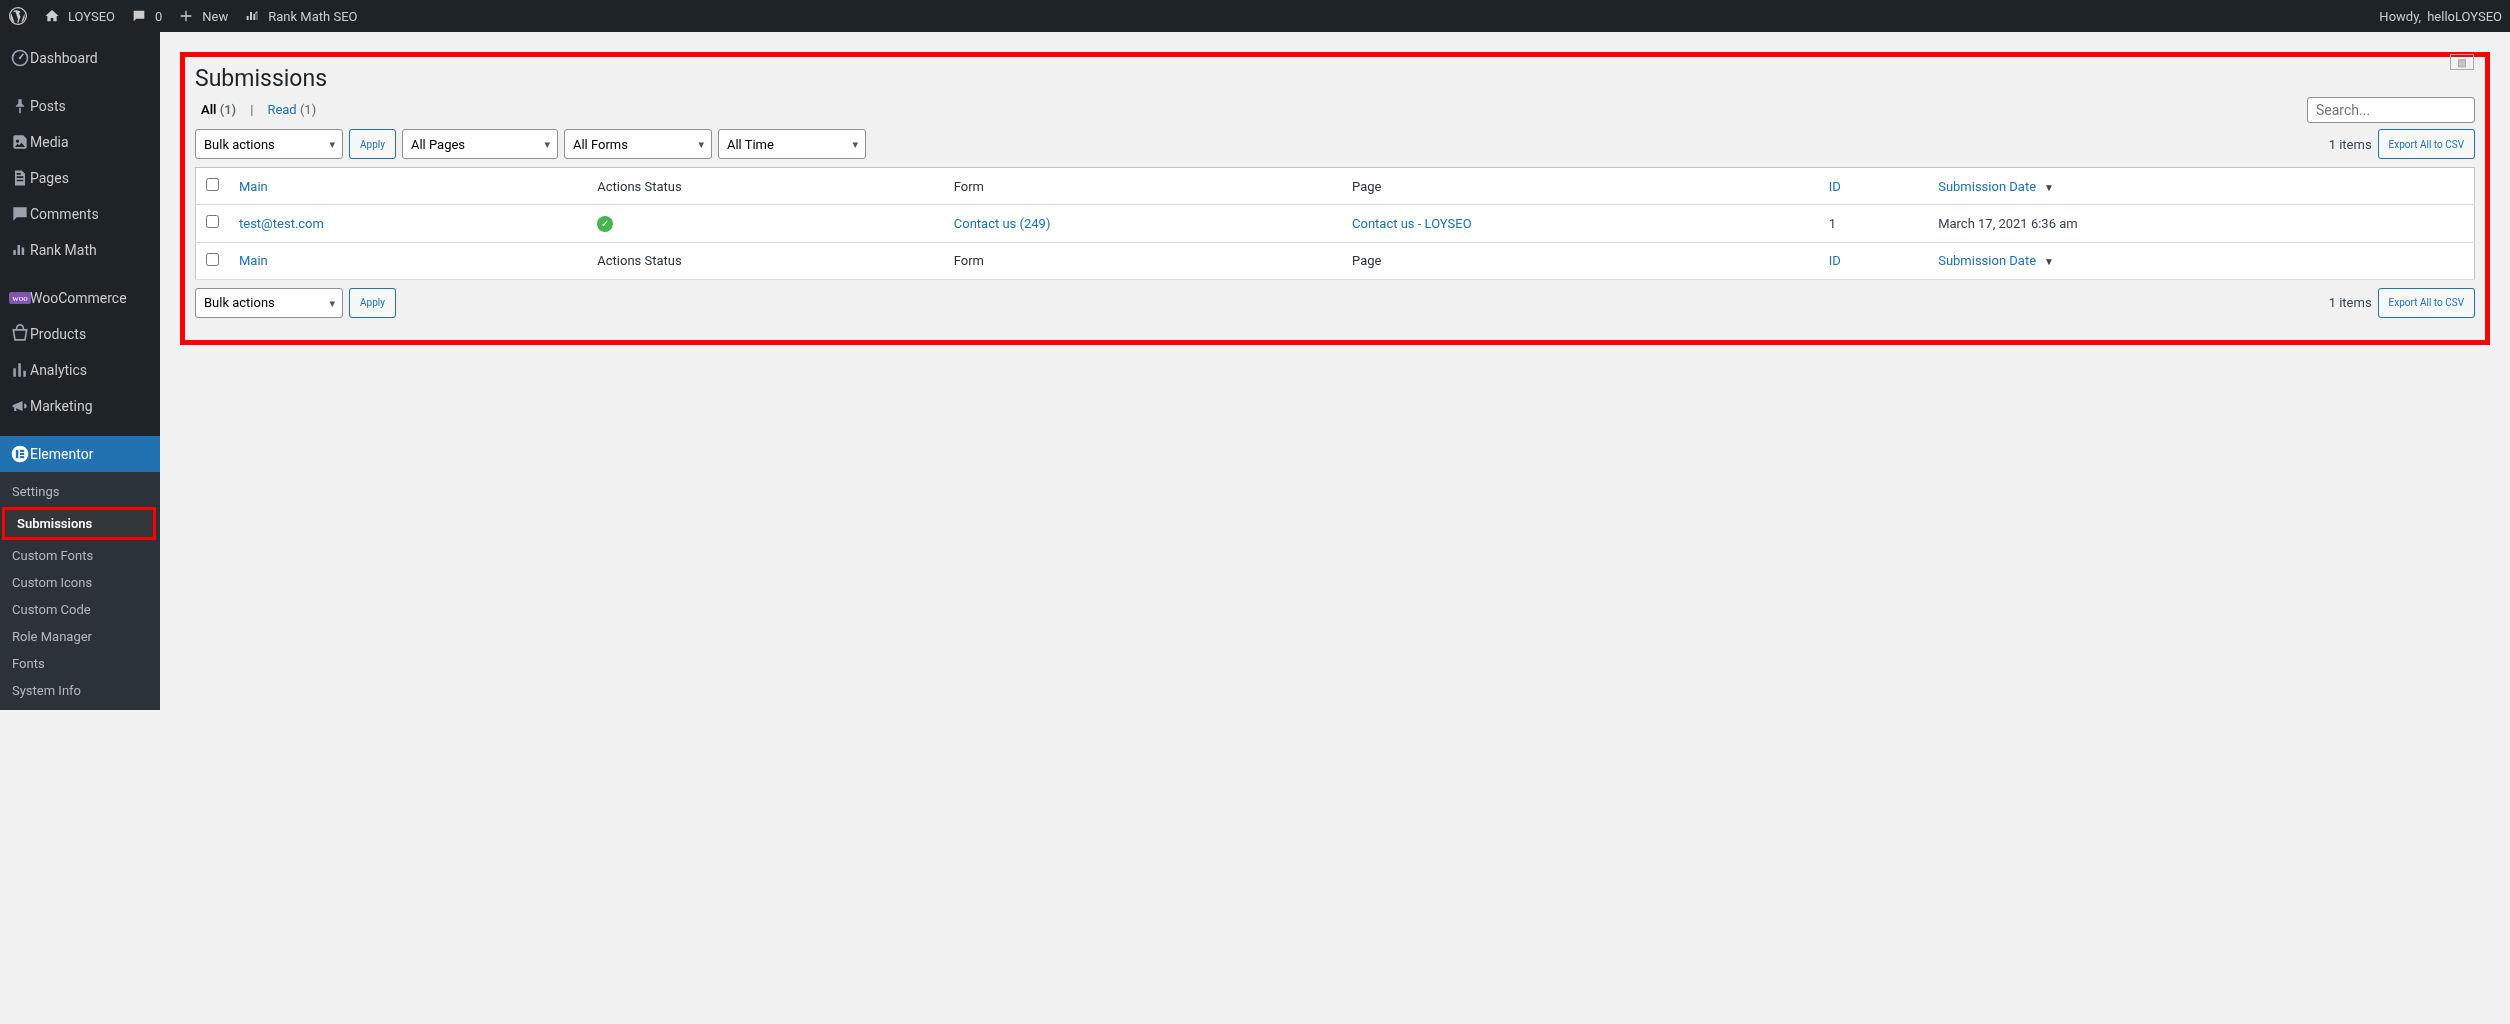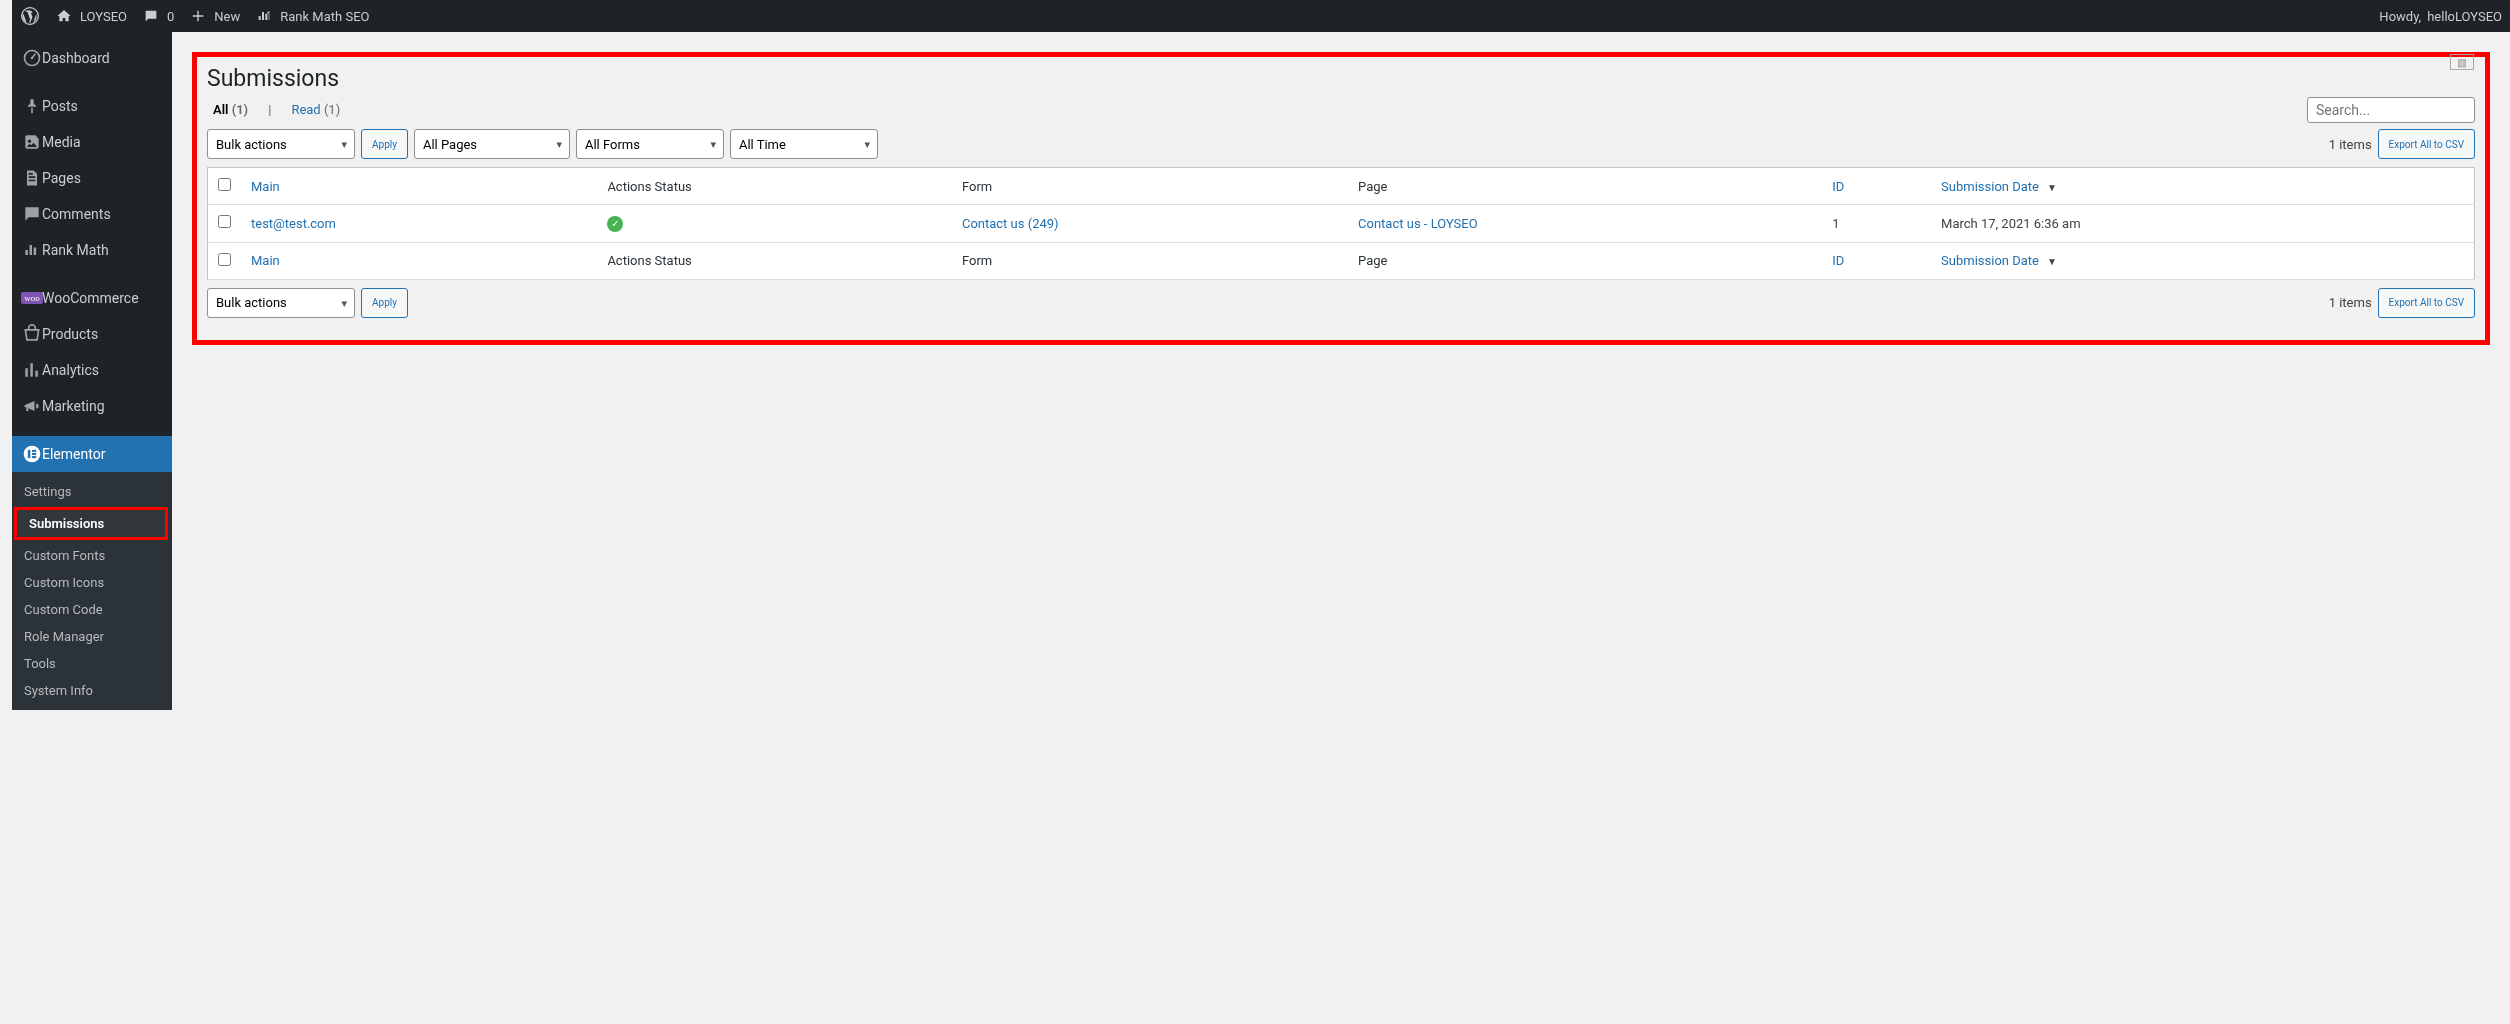--- a/index.html
+++ b/index.html
@@ -1,18 +1,18 @@
 <!DOCTYPE html>
 <html><head>
   <meta charset="utf-8">
   <style>
     * { margin: 0; padding: 0; box-sizing: border-box; font-family: -apple-system, BlinkMacSystemFont, "Segoe UI", Roboto, Arial, sans-serif; }
     body { background: #f1f1f1; color: #3c434a; }
     
-    .layout { display: grid; grid-template-columns: 160px 1fr; min-height: 638px; margin-left: 12px; }
+    .layout { display: grid; grid-template-columns: 160px 1fr; min-height: 638px; }
     
     .topbar { background: #1d2327; color: #ccc; height: 32px; display: flex; align-items: center; padding: 0 8px; grid-column: 1 / 3; font-size: 13px; }
     .topbar .left { display: flex; align-items: center; gap: 14px; }
     .topbar .right { margin-left: auto; display: flex; align-items: center; gap: 8px; }
     .topbar .item { display: flex; align-items: center; gap: 6px; cursor: pointer; color: #ccc; }
     .topbar .ico { width: 20px; height: 20px; display: inline-flex; align-items: center; justify-content: center; }
     
     .sidebar { background: #1d2327; color: #ccc; font-size: 14px; padding-top: 8px; min-height: 606px; }
     .sidebar .menuitem { display: flex; align-items: center; gap: 0; padding: 8px 10px; cursor: pointer; color: #ccc; position: relative; }
     .sidebar .menuitem.active { background: #2271b1; color: #fff; align-items: center; }
@@ -22,21 +22,21 @@
     .sidebar .submenu { background: #2c3338; padding: 6px 0; }
     .sidebar .subitem { padding: 6px 12px; font-size: 13px; cursor: pointer; color: #b4b9be; }
     .sidebar .subitem.current { color: #fff; font-weight: 600; border: 3px solid #ff0000; margin: 2px 4px 2px 2px; background: #32373c; }
     .sidebar .woo-badge { background: #7f54b3; color: #fff; font-size: 9px; padding: 1px 3px; border-radius: 2px; font-family: Liberation Serif, serif; }
     
     .content { padding: 20px; position: relative; }
     .highlight-box { border: 5px solid #ff0000; padding: 8px 10px 14px 10px; background: #f1f1f1; }
     
     h1 { font-size: 23px; font-weight: 400; margin-bottom: 10px; color: #1d2327; }
     
-    .subsubsub { font-size: 13px; margin: 10px 0 12px 6px; display: flex; gap: 20px; align-items: center; color: #646970; }
+    .subsubsub { font-size: 13px; margin: 10px 0 12px 6px; display: flex; gap: 14px; align-items: center; color: #646970; }
     .subsubsub .lnk { color: #2271b1; cursor: pointer; }
     .subsubsub .current { font-weight: 600; color: #000; }
     .subsubsub .count { color: #646970; }
     
     .searchbox { float: right; margin-top: -32px; }
     .searchbox input { border: 1px solid #8c8f94; padding: 4px 8px; font-size: 14px; width: 168px; border-radius: 3px; background:#fff; }
     
     .tablenav { display: flex; align-items: center; gap: 6px; margin: 8px 0; font-size: 13px; }
     .tablenav .spacer { flex: 1; }
     .tablenav select { border: 1px solid #8c8f94; padding: 0 24px 0 8px; height: 30px; font-size: 13px; border-radius: 3px; background: #fff; appearance: none; -webkit-appearance: none; }
@@ -211,21 +211,21 @@
         </span>
       <span>Elementor</span>
     </div>
     <div class="submenu">
       <div class="subitem">Settings</div>
       <div class="subitem current">Submissions</div>
       <div class="subitem">Custom Fonts</div>
       <div class="subitem">Custom Icons</div>
       <div class="subitem">Custom Code</div>
       <div class="subitem">Role Manager</div>
-      <div class="subitem">Tools</div>
+      <div class="subitem">Fonts</div>
       <div class="subitem">System Info</div>
     </div>
   </div>
 
   <div class="content">
     <div class="highlight-box">
       <span class="broken-img">▧</span>
       <h1>Submissions</h1>
 
       <div class="subsubsub">

